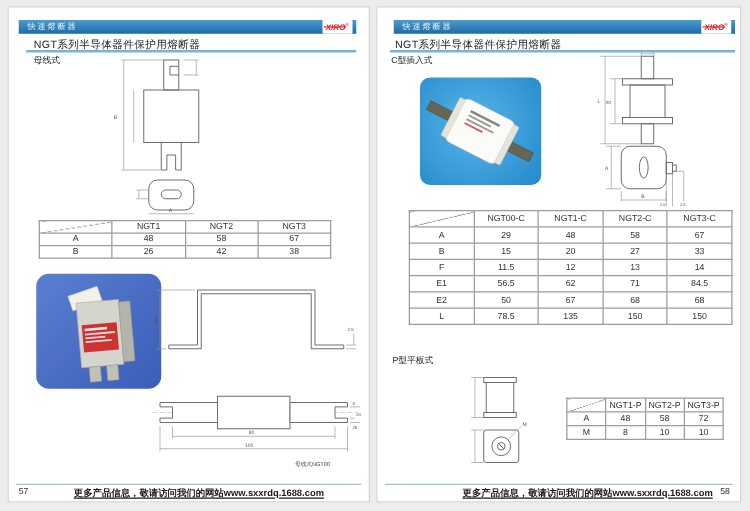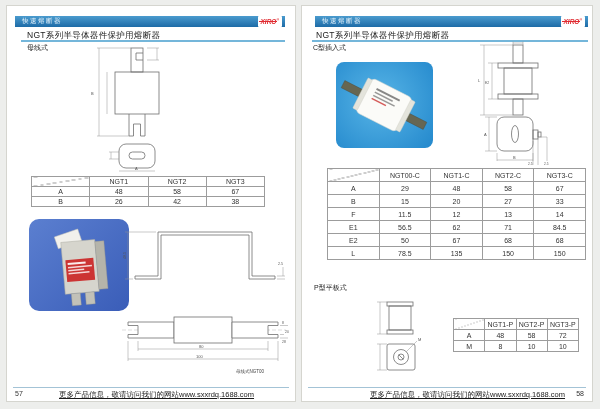--- a/index.html
+++ b/index.html
@@ -51,21 +51,21 @@
   #draw-bracket{left:116px;top:217px;}
   #draw-ngt00{left:109px;top:287px;}
   #draw-cside{left:172px;top:35px;}
   #draw-cfront{left:179px;top:107px;}
   #draw-p{left:71px;top:290px;}
 
   .footer-rule{position:absolute;left:6px;right:6px;top:381px;height:1px;background:#a3c3d6;}
   .page-num{position:absolute;top:384px;font-size:7px;color:#333;}
   .page-num.pn-left{left:8px;}
   .page-num.pn-right{right:8px;}
-  .footer-text{position:absolute;top:384px;font-size:7.5px;font-weight:normal;color:#1a1a1a;
+  .footer-text{position:absolute;top:384px;font-size:7.5px;font-weight:bold;color:#1a1a1a;
                text-decoration:underline;white-space:nowrap;}
   #page-left .footer-text{left:52px;}
   #page-right .footer-text{left:68px;}
 </style>
 </head>
 <body>
 
 <div class="spread">
 
   <section class="page" id="page-left">

